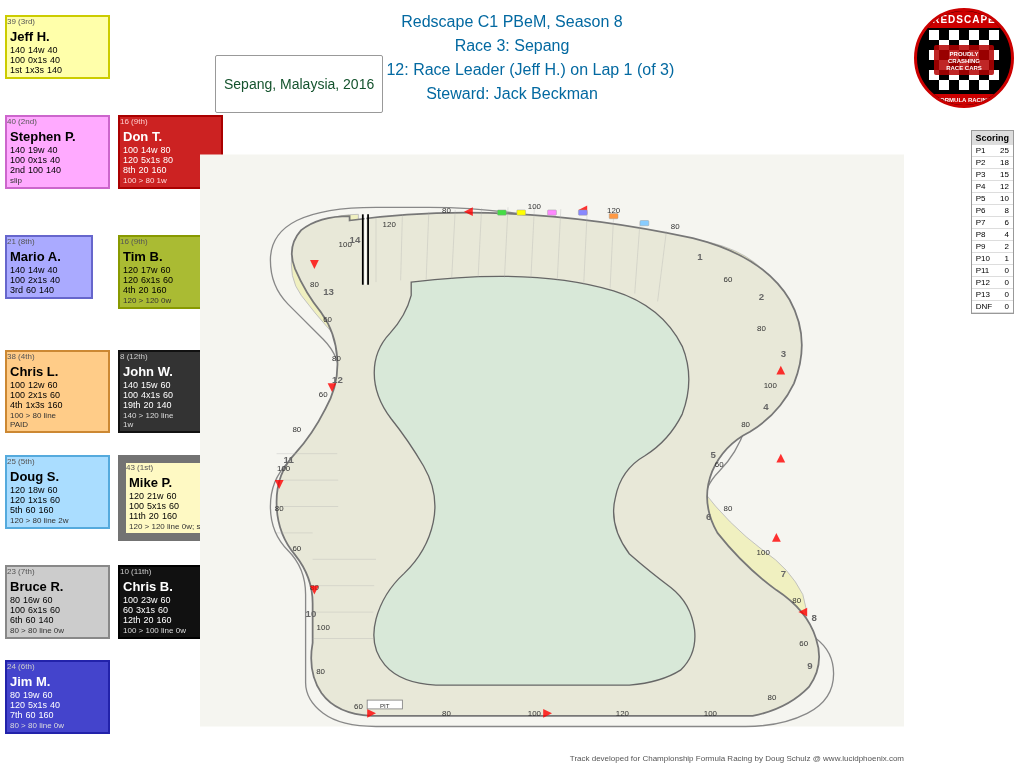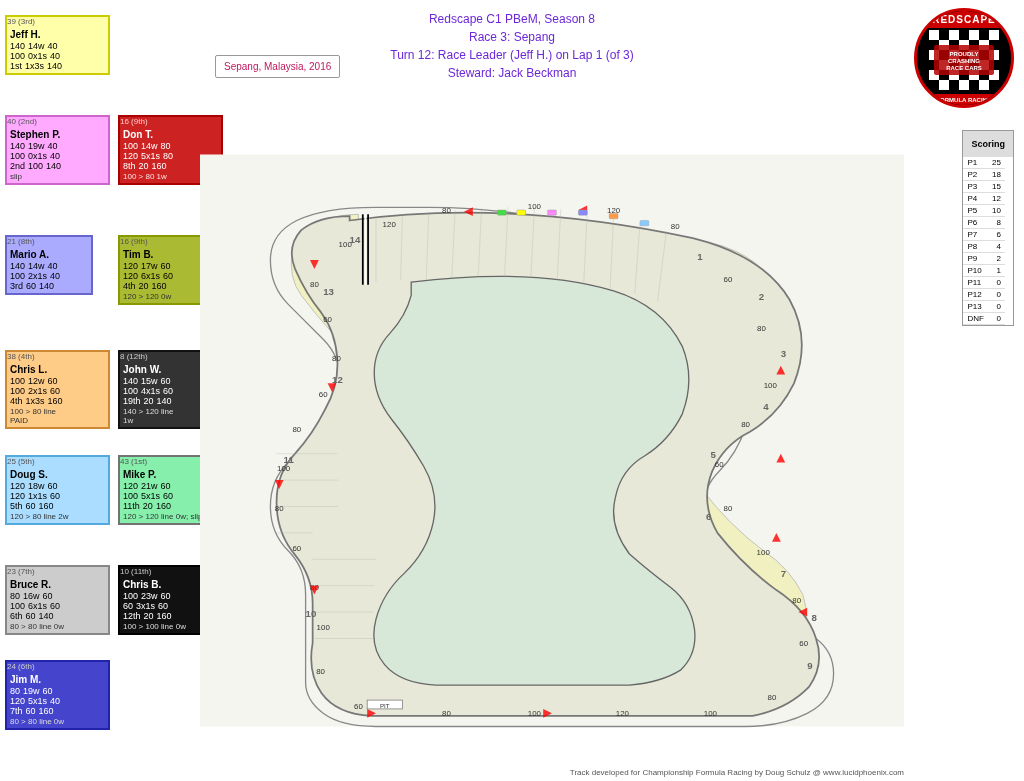--- a/index.html
+++ b/index.html
@@ -19,22 +19,22 @@
       left: 160px;
       right: 160px;
       text-align: center;
     }
     #header .title {
       font-size: 22px;
       font-weight: bold;
       color: #1a5fb4;
     }
     #header .subtitle {
-      font-size: 12px;
-      color: #6d28d9;
+      font-size: 16px;
+      color: #0369a1;
       line-height: 1.5;
     }
 
     
     #logo {
       position: absolute;
       top: 8px;
       right: 10px;
       width: 100px;
       height: 100px;
@@ -90,21 +90,21 @@
       justify-content: space-between;
       font-size: 8px;
       color: #555;
       margin-bottom: 1px;
     }
     .card-inner {
       padding: 2px 3px;
     }
     .card-name {
       font-weight: bold;
-      font-size: 10px;
+      font-size: 13px;
       margin-bottom: 1px;
     }
     .card-row {
       display: flex;
       gap: 3px;
       font-size: 9px;
     }
     .card-footer {
       font-size: 8px;
       color: #333;
@@ -125,49 +125,49 @@
     }
     #scoring td {
       padding: 1px 4px;
       border-bottom: 1px solid #ddd;
     }
     #scoring .score-header {
       background: #ddd;
       font-weight: bold;
       text-align: center;
       font-size: 9px;
-      padding: 8px;
+      padding: 2px;
     }
 
     
     #track-area {
       position: absolute;
       top: 120px;
       left: 200px;
       right: 120px;
       bottom: 20px;
     }
 
     
     #track-label {
       position: absolute;
       top: 55px;
       left: 215px;
       border: 1px solid #999;
-      padding: 5px 8px;
-      font-size: 10px;
-      color: #be185d;
+      padding: 20px 8px;
+      font-size: 14px;
+      color: #14532d;
       background: #fff;
       border-radius: 2px;
     }
 
     
     #footer-credit {
       position: absolute;
-      bottom: 4px;
+      bottom: 18px;
       right: 120px;
       font-size: 8px;
       color: #555;
     }
 
     
     #track-svg {
       position: absolute;
       top: 0;
       left: 0;
@@ -247,22 +247,22 @@
       left: 118px;
       width: 105px;
       background: #333333;
       border: 2px solid #111;
       color: #fff;
     }
     #card-mike {
       top: 455px;
       left: 118px;
       width: 105px;
-      background: #86efac;
-      border: 2px solid #737373;
+      background: #fef9c3;
+      border: 8px solid #737373;
     }
     #card-chris-b {
       top: 565px;
       left: 118px;
       width: 105px;
       background: #111111;
       border: 2px solid #000;
       color: #fff;
     }
   </style>

